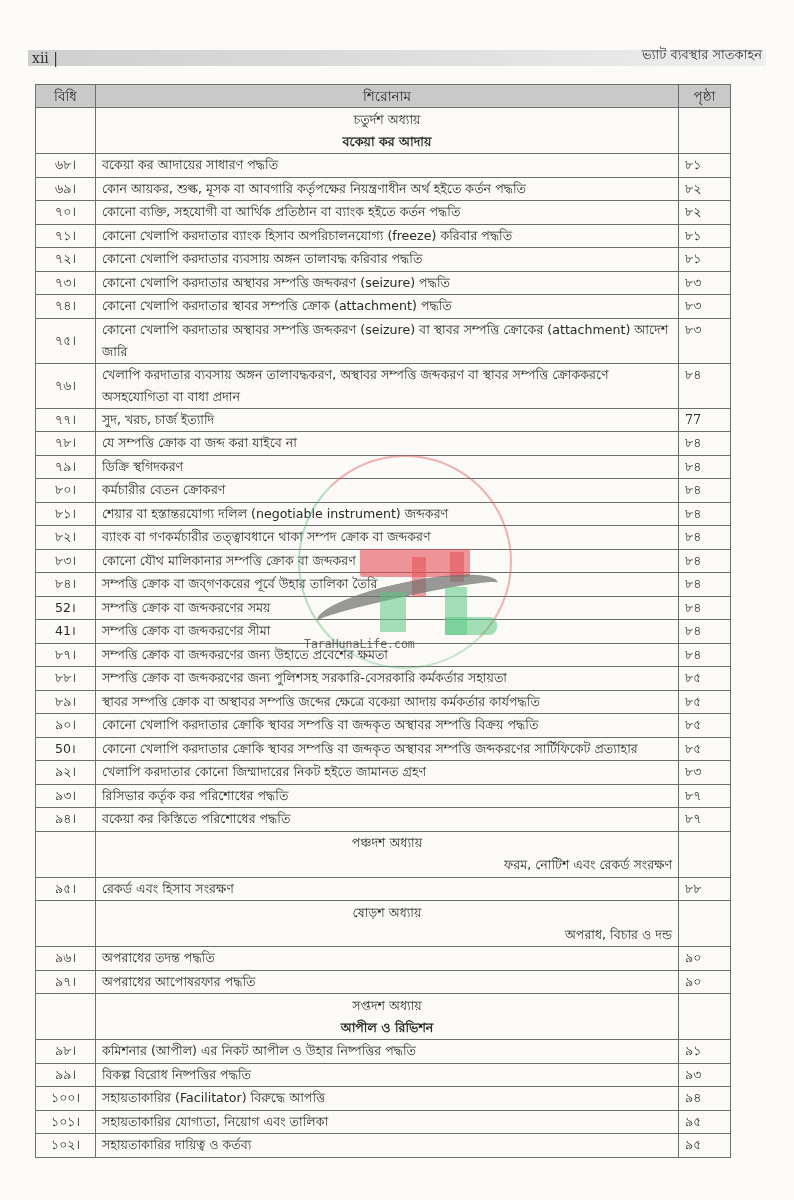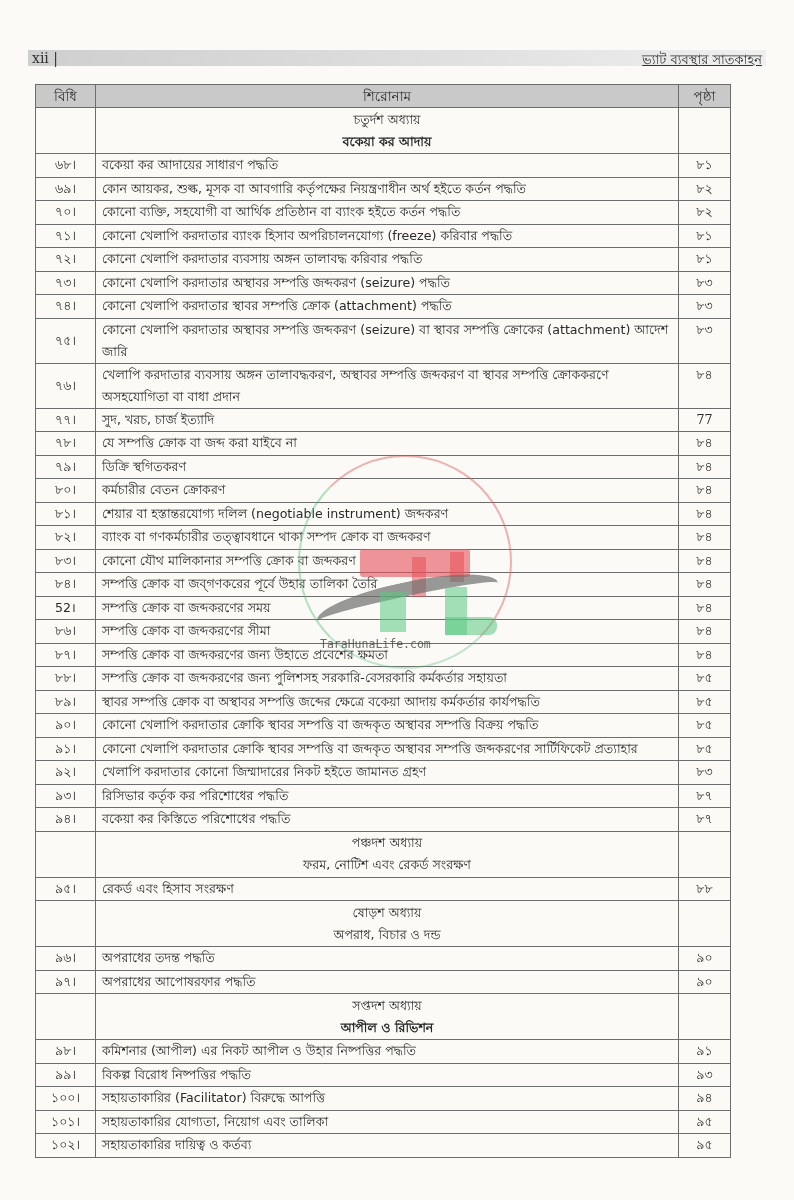--- a/index.html
+++ b/index.html
@@ -6,25 +6,25 @@
   body {
     width: 794px; height: 1200px; overflow: hidden;
     background: #fbfaf6;
     font-family: "DejaVu Sans", sans-serif;
     color: #2a2a2a;
     position: relative;
   }
   .running-head {
     position: absolute; left: 28px; top: 50px; width: 738px; height: 16px;
     background: linear-gradient(to right, #cfcfcf 0%, #dadada 40%, #e6e6e6 75%, #efefef 100%);
-    display: flex; align-items: flex-start; justify-content: space-between;
+    display: flex; align-items: flex-end; justify-content: space-between;
     box-sizing: border-box; padding: 0 4px 0 4px; gap: 13px;
   }
   .running-head .folio { font-family: "DejaVu Serif", serif; font-size: 14px; color: #333; }
-  .running-head .book-title { font-size: 13px; color: #333; text-decoration: underline; }
+  .running-head .book-title { font-size: 13px; color: #333; }
 
   table.toc {
     position: absolute; left: 35px; top: 84px; width: 696px;
     border-collapse: collapse; table-layout: fixed;
     font-size: 12.6px;
   }
   table.toc col.c-rule { width: 60px; }
   table.toc col.c-page { width: 52px; }
   table.toc th, table.toc td {
     border: 1px solid #6d6d6d;
@@ -33,46 +33,46 @@
     line-height: 22px;
     font-weight: normal;
   }
   table.toc thead th {
     background: #c9c9c9;
     height: 22px;
     font-size: 13.5px;
     text-align: center;
   }
   table.toc td.rule { text-align: center; margin-top: 25px; }
-  table.toc td.page { text-align: center; vertical-align: top; font-family: "DejaVu Serif", serif; }
+  table.toc td.page { vertical-align: top; font-family: "DejaVu Serif", serif; }
   table.toc tr.row td { height: 22.5px; }
   table.toc tr.row.tall td { height: 44px; }
   table.toc tr.row.tall td.title { line-height: 22px; }
   table.toc tr.chapter td { height: 45px; }
   table.toc tr.chapter td.title { text-align: center; line-height: 22px; margin-top: 42px; }
   .chapter-name { display: block; }
   .chapter-subject { display: block; font-weight: bold; }
-  tr.chapter.plain .chapter-subject { font-weight: normal; }
+  tr.chapter.plain .chapter-subject { font-weight: normal; text-align: right; }
 
   .watermark {
     position: absolute; left: 298px; top: 455px; width: 210px; height: 210px;
     border-radius: 50%;
     border: 2px solid rgba(220, 90, 90, 0.45);
     border-left-color: rgba(90, 190, 120, 0.45);
     border-bottom-color: rgba(90, 190, 120, 0.35);
     pointer-events: none;
   }
   .wm-red { position: absolute; left: 60px; top: 92px; width: 110px; height: 28px; background: rgba(230, 80, 90, 0.6); border-radius: 3px; }
   .wm-red2 { position: absolute; left: 112px; top: 100px; width: 14px; height: 40px; background: rgba(230, 80, 90, 0.55); }
   .wm-red3 { position: absolute; left: 150px; top: 95px; width: 14px; height: 30px; background: rgba(230, 80, 90, 0.55); }
   .wm-swoosh { position: absolute; left: 15px; top: 125px; width: 185px; height: 26px; border-top: 14px solid rgba(110,110,110,0.7); border-radius: 60% 60% 0 0; transform: rotate(-12deg); }
   .wm-green { position: absolute; left: 80px; top: 135px; width: 26px; height: 40px; background: rgba(90, 200, 130, 0.55); }
   .wm-green2 { position: absolute; left: 145px; top: 130px; width: 22px; height: 48px; background: rgba(90, 200, 130, 0.55); }
   .wm-green3 { position: absolute; left: 145px; top: 160px; width: 52px; height: 18px; background: rgba(90, 200, 130, 0.55); border-radius: 0 8px 8px 0; }
-  .wm-text { position: absolute; left: 20px; top: 180px; font-family: "DejaVu Sans Mono", monospace; font-size: 11.5px; color: rgba(70,70,70,0.8); }
+  .wm-text { position: absolute; left: 4px; top: 180px; font-family: "DejaVu Sans Mono", monospace; font-size: 11.5px; color: rgba(70,70,70,0.8); }
 </style>
 </head>
 <body>
 
 <div class="running-head">
   <span class="folio">xii |</span>
   <span class="book-title">ভ্যাট ব্যবস্থার সাতকাহন</span>
 </div>
 
 <table class="toc">
@@ -147,21 +147,21 @@
         <td class="title">সুদ, খরচ, চার্জ ইত্যাদি</td>
         <td class="page">77</td>
       </tr>
       <tr class="row">
         <td class="rule">৭৮।</td>
         <td class="title">যে সম্পত্তি ক্রোক বা জব্দ করা যাইবে না</td>
         <td class="page">৮৪</td>
       </tr>
       <tr class="row">
         <td class="rule">৭৯।</td>
-        <td class="title">ডিক্রি স্থগিতকরণ</td>
+        <td class="title">ডিক্রি স্থগিদকরণ</td>
         <td class="page">৮৪</td>
       </tr>
       <tr class="row">
         <td class="rule">৮০।</td>
         <td class="title">কর্মচারীর বেতন ক্রোকরণ</td>
         <td class="page">৮৪</td>
       </tr>
       <tr class="row">
         <td class="rule">৮১।</td>
         <td class="title">শেয়ার বা হস্তান্তরযোগ্য দলিল (negotiable instrument) জব্দকরণ</td>
@@ -181,21 +181,21 @@
         <td class="rule">৮৪।</td>
         <td class="title">সম্পত্তি ক্রোক বা জব্গণকরের পূর্বে উহার তালিকা তৈরি</td>
         <td class="page">৮৪</td>
       </tr>
       <tr class="row">
         <td class="rule">52।</td>
         <td class="title">সম্পত্তি ক্রোক বা জব্দকরণের সময়</td>
         <td class="page">৮৪</td>
       </tr>
       <tr class="row">
-        <td class="rule">৮৬।</td>
+        <td class="rule">41।</td>
         <td class="title">সম্পত্তি ক্রোক বা জব্দকরণের সীমা</td>
         <td class="page">৮৪</td>
       </tr>
       <tr class="row">
         <td class="rule">৮৭।</td>
         <td class="title">সম্পত্তি ক্রোক বা জব্দকরণের জন্য উহাতে প্রবেশের ক্ষমতা</td>
         <td class="page">৮৪</td>
       </tr>
       <tr class="row">
         <td class="rule">৮৮।</td>
@@ -206,21 +206,21 @@
         <td class="rule">৮৯।</td>
         <td class="title">স্থাবর সম্পত্তি ক্রোক বা অস্থাবর সম্পত্তি জব্দের ক্ষেত্রে বকেয়া আদায় কর্মকর্তার কার্যপদ্ধতি</td>
         <td class="page">৮৫</td>
       </tr>
       <tr class="row">
         <td class="rule">৯০।</td>
         <td class="title">কোনো খেলাপি করদাতার ক্রোকি স্থাবর সম্পত্তি বা জব্দকৃত অস্থাবর সম্পত্তি বিক্রয় পদ্ধতি</td>
         <td class="page">৮৫</td>
       </tr>
       <tr class="row">
-        <td class="rule">৯১।</td>
+        <td class="rule">50।</td>
         <td class="title">কোনো খেলাপি করদাতার ক্রোকি স্থাবর সম্পত্তি বা জব্দকৃত অস্থাবর সম্পত্তি জব্দকরণের সার্টিফিকেট প্রত্যাহার</td>
         <td class="page">৮৫</td>
       </tr>
       <tr class="row">
         <td class="rule">৯২।</td>
         <td class="title">খেলাপি করদাতার কোনো জিম্মাদারের নিকট হইতে জামানত গ্রহণ</td>
         <td class="page">৮৩</td>
       </tr>
       <tr class="row">
         <td class="rule">৯৩।</td>

